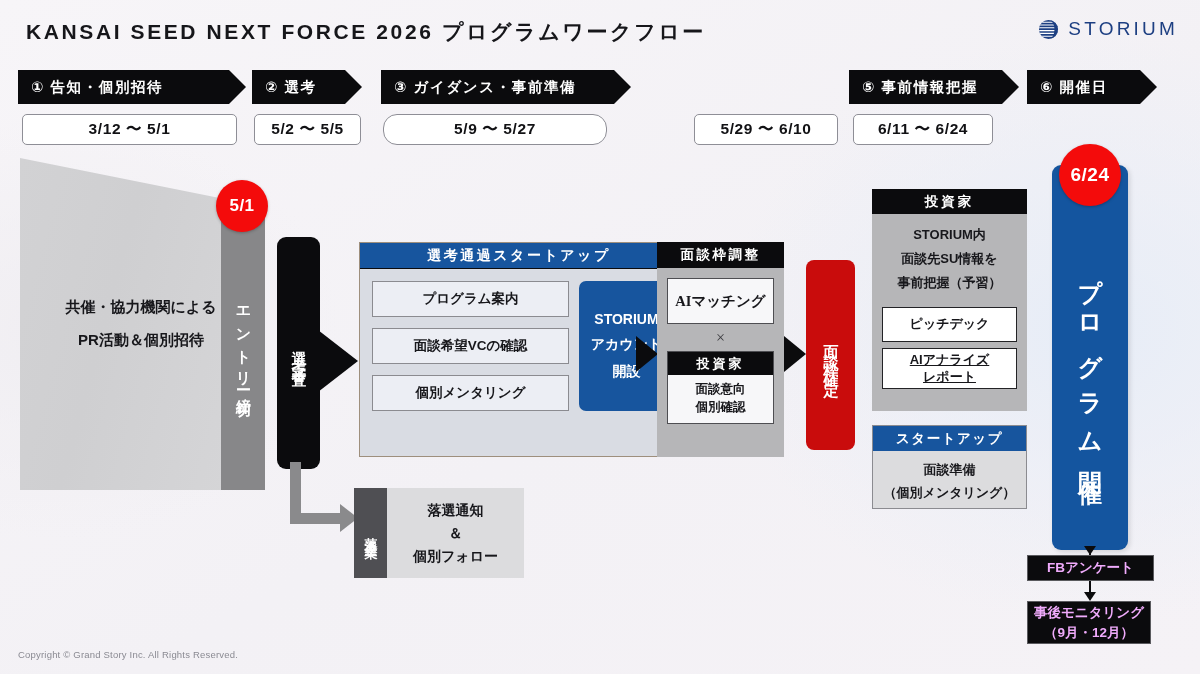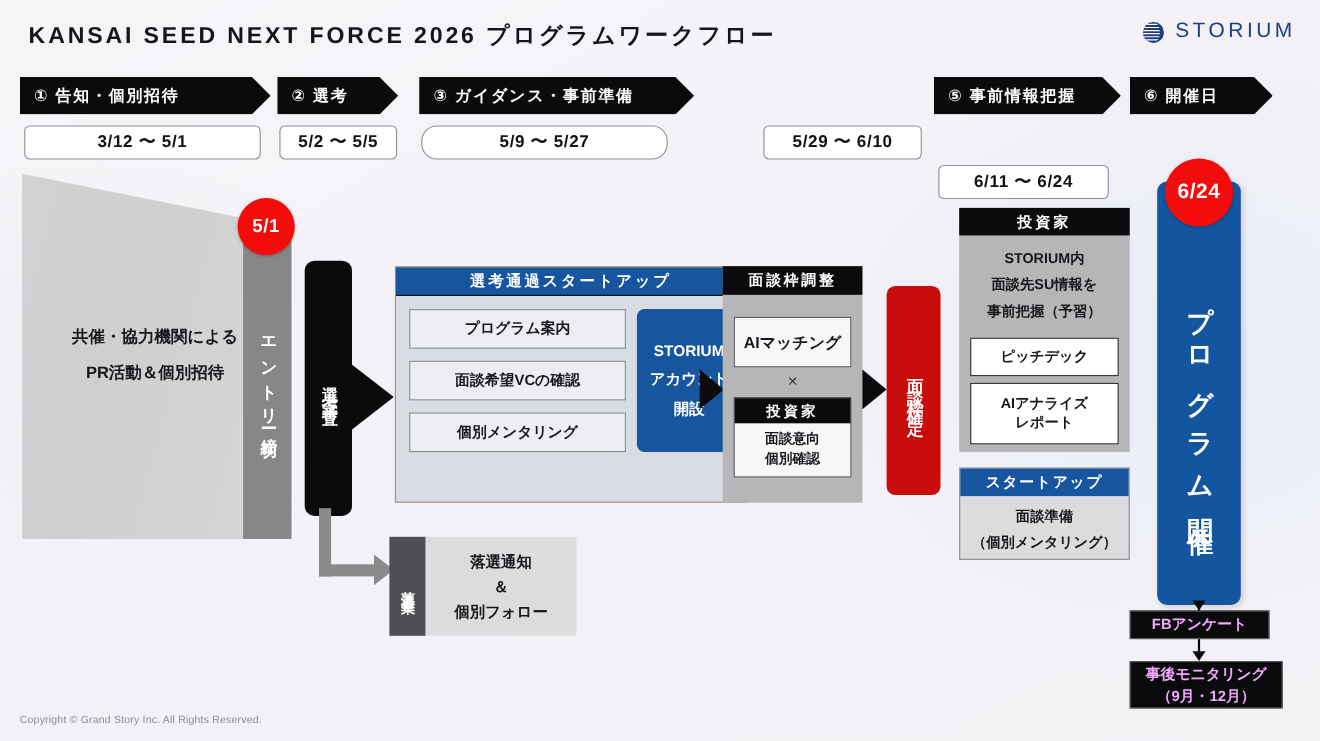--- a/index.html
+++ b/index.html
@@ -165,21 +165,21 @@
   #matchPanel {
     position: absolute; left: 657px; top: 242px;
     width: 127px; height: 215px;
     background: #b6b6b8;
   }
   #matchPanel .hdr {
     height: 26px; background: #0b0b0d; color: #fff;
     display: flex; align-items: center; justify-content: center;
     font-size: 13.5px; font-weight: 700; letter-spacing: 2.5px;
   }
-  #matchPanel .inner { padding: 20px 10px 0 10px; }
+  #matchPanel .inner { padding: 10px 10px 0 10px; font-family: Liberation Serif, serif; }
   #aiBox {
     height: 46px; background: #f7f7f9; border: 1px solid #4e4e52;
     display: flex; align-items: center; justify-content: center;
     font-size: 14.5px; font-weight: 700; color: #17171b;
   }
   #xMark { text-align: center; font-size: 16px; color: #3b3b3f; padding: 5px 0 4px; font-weight: 400; }
   #invSub {
     border: 1px solid #4e4e52;
   }
   #invSub .sh {
@@ -217,21 +217,21 @@
   }
   #invPanel .lines {
     padding: 9px 0 6px;
     text-align: center; font-size: 13px; font-weight: 700; color: #17171b; line-height: 1.85;
   }
   #invPanel .wbox {
     margin: 6px 10px 0 10px; background: #ffffff; border: 1px solid #232326;
     height: 35px; display: flex; align-items: center; justify-content: center;
     text-align: center; font-size: 13px; font-weight: 700; color: #17171b; line-height: 1.3;
   }
-  #invPanel .wbox.two { height: 56px; }
+  #invPanel .wbox.two { height: 41px; text-decoration: underline; }
 
   
   #prepPanel {
     position: absolute; left: 872px; top: 425px;
     width: 155px; height: 84px;
     background: #dcdcde; border: 1px solid #8b8b90;
   }
   #prepPanel .hdr {
     height: 25px; background: #17559e; color: #fff;
     display: flex; align-items: center; justify-content: center;
@@ -263,21 +263,21 @@
     border-width: 9px 6px 0 6px; border-color: #0b0b0d transparent transparent transparent;
   }
 
   .blackbox {
     position: absolute; background: #0b0b0d; border: 1px solid #5a5a5e;
     color: #f0abfc; display: flex; flex-direction: column;
     align-items: center; justify-content: center;
     font-size: 13.5px; font-weight: 700; line-height: 1.45;
   }
   #fbBox { left: 1027px; top: 555px; width: 127px; height: 26px; }
-  #monBox { left: 1027px; top: 601px; width: 139px; height: 43px; }
+  #monBox { left: 1027px; top: 601px; width: 124px; height: 43px; }
 
   
   #footer {
     position: absolute; left: 18px; bottom: 14px;
     font-size: 9.5px; color: #8a8a92; letter-spacing: 0.2px;
   }
 </style>
 </head>
 <body>
 
@@ -311,21 +311,21 @@
   <div class="chev" style="left:18px;  width:228px;">① 告知・個別招待</div>
   <div class="chev" style="left:252px; width:110px;">② 選考</div>
   <div class="chev" style="left:381px; width:250px;">③ ガイダンス・事前準備</div>
   <div class="chev" style="left:849px; width:170px;">⑤ 事前情報把握</div>
   <div class="chev" style="left:1027px;width:130px;">⑥ 開催日</div>
 
   <div class="datebox" style="left:22px;  width:215px;">3/12 〜 5/1</div>
   <div class="datebox" style="left:254px; width:107px;">5/2 〜 5/5</div>
   <div class="datebox" style="left:383px; width:224px;border-radius:14px;">5/9 〜 5/27</div>
   <div class="datebox" style="left:648px; width:144px;margin-left:46px;">5/29 〜 6/10</div>
-  <div class="datebox" style="left:853px; width:155px;margin-top:36px;">6/11 〜 6/24</div>
+  <div class="datebox" style="left:853px; width:140px;">6/11 〜 6/24</div>
 
   <div id="funnel"></div>
   <div id="funnelText">
     <div>共催・協力機関による</div>
     <div>PR活動＆個別招待</div>
   </div>
 
   <div id="entryBar">
     <span class="vt">エントリー締切</span>
   </div>

